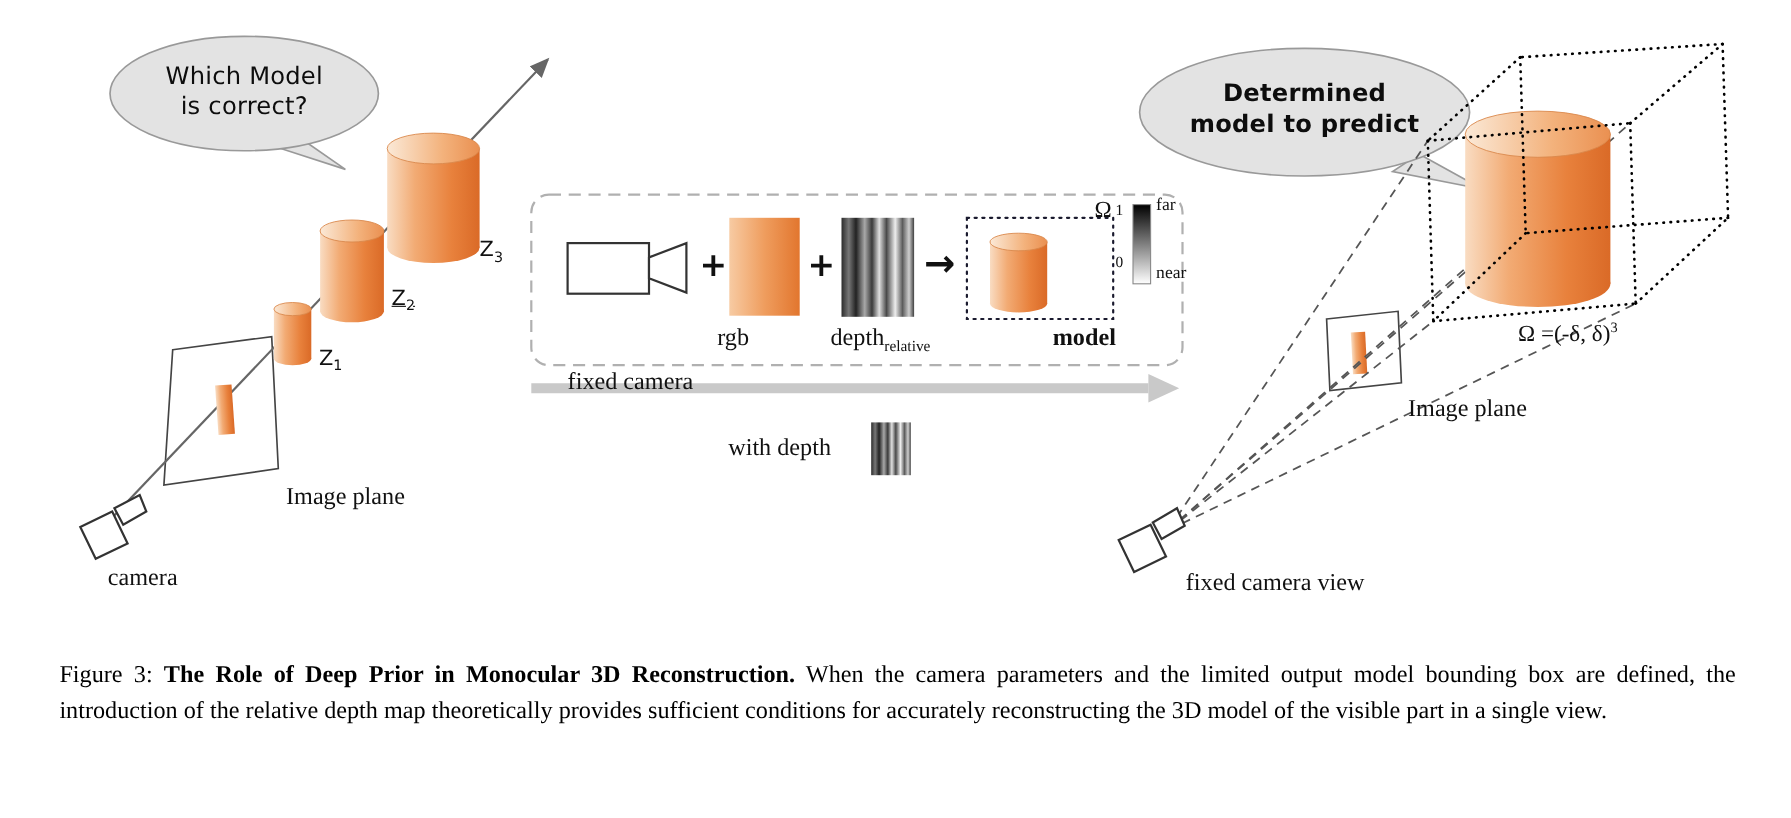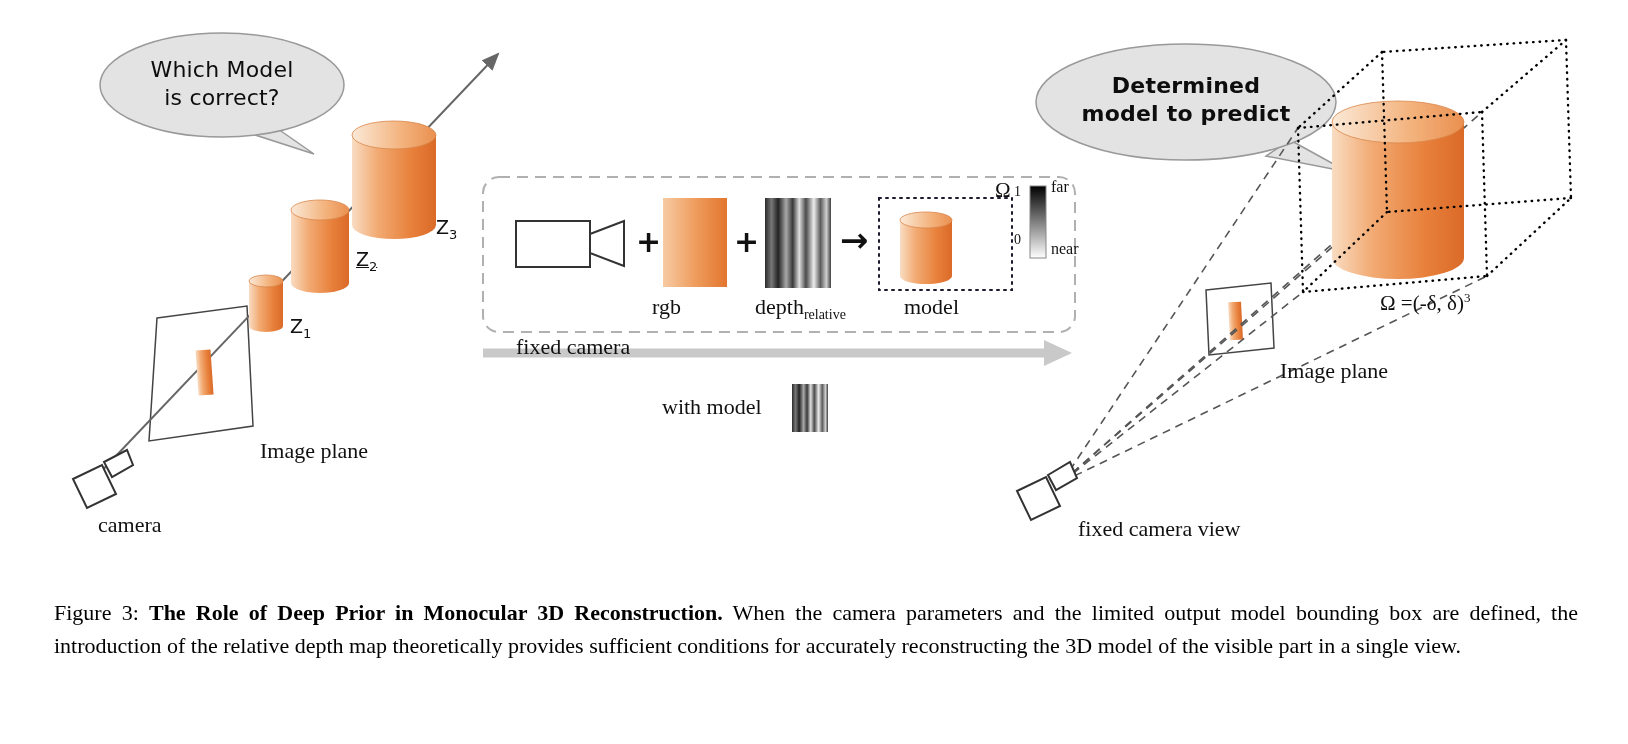--- a/index.html
+++ b/index.html
@@ -179,41 +179,41 @@
       </g>
     </g>
   </svg>
 
   <div class="bubble-text" style="left:100px; top:56px; width:244px;">
     <div>Which Model</div>
     <div>is correct?</div>
   </div>
 
   <div class="label zlabel" style="left:290px; top:315px;text-align:right;"><span>Z</span><sub>1</sub></div>
-  <div class="label zlabel" style="left:356px; top:248px;text-decoration:underline;"><span>Z</span><sub>2</sub></div>
+  <div class="label zlabel" style="left:356px; top:260px;text-decoration:underline;"><span>Z</span><sub>2</sub></div>
   <div class="label zlabel" style="left:436px; top:216px;"><span>Z</span><sub>3</sub></div>
 
   <div class="label serif" style="left:260px; top:438px;">Image plane</div>
   <div class="label serif" style="left:98px; top:512px;">camera</div>
 
   <div class="label serif" style="left:516px; top:294px;margin-top:40px;">fixed camera</div>
   <div class="label plus" style="left:636px; top:224px;">+</div>
   <div class="label serif" style="left:652px; top:294px;">rgb</div>
   <div class="label plus" style="left:734px; top:224px;">+</div>
   <div class="label serif" style="left:755px; top:294px;"><span>depth</span><sub class="depth-sub">relative</sub></div>
   <div class="label flow-arrow-glyph" style="left:840px; top:220px;">→</div>
-  <div class="label serif" style="left:904px; top:294px;">model</div>
+  <div class="label serif" style="left:957px; top:294px;font-weight:bold;">model</div>
   <div class="label omega" style="left:995px; top:178px;">Ω</div>
 
   <div class="label small-serif" style="left:1014px; top:184px;">1</div>
   <div class="label cb-word" style="left:1051px; top:178px;">far</div>
   <div class="label small-serif" style="left:1014px; top:232px;">0</div>
   <div class="label cb-word" style="left:1051px; top:240px;">near</div>
 
-  <div class="label serif" style="left:662px; top:394px;">with model</div>
+  <div class="label serif" style="left:662px; top:394px;">with depth</div>
 
   <div class="bubble-text" style="left:1038px; top:72px; width:296px;font-weight:bold;">
     <div>Determined</div>
     <div>model to predict</div>
   </div>
 
   <div class="label omega" style="left:1380px; top:290px;"><span>Ω =(-δ, δ)</span><sup>3</sup></div>
   <div class="label serif" style="left:1280px; top:358px;">Image plane</div>
   <div class="label serif" style="left:1078px; top:516px;">fixed camera view</div>
 

